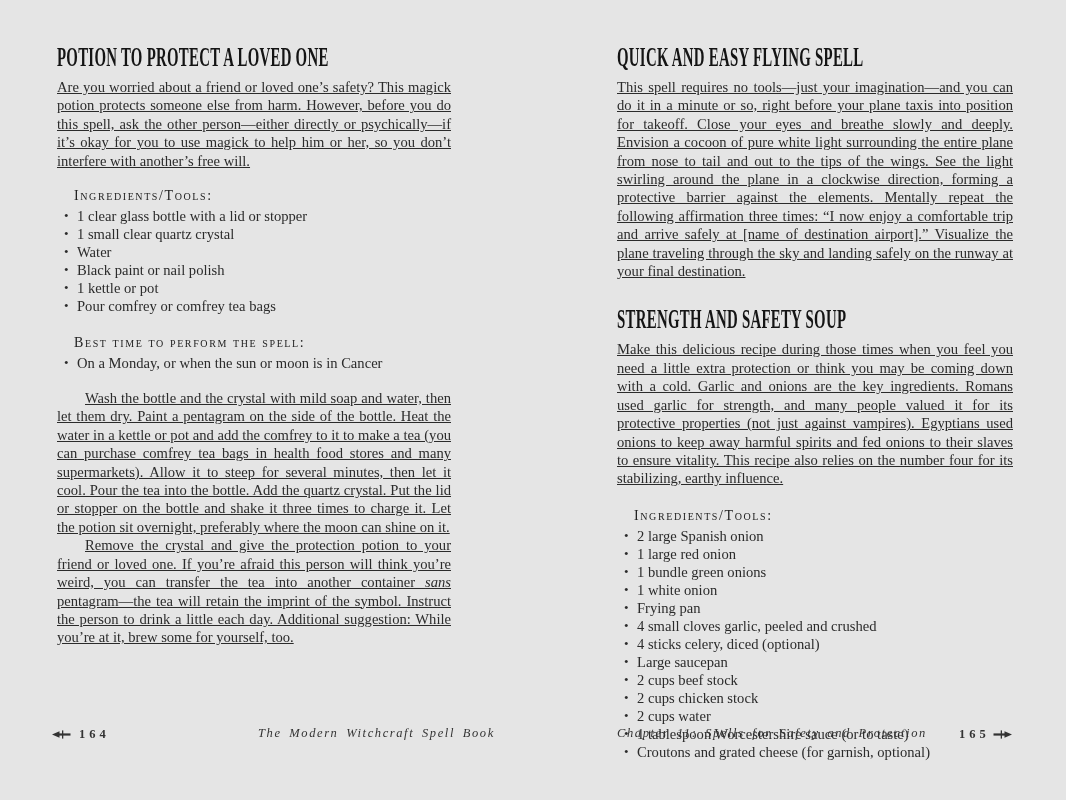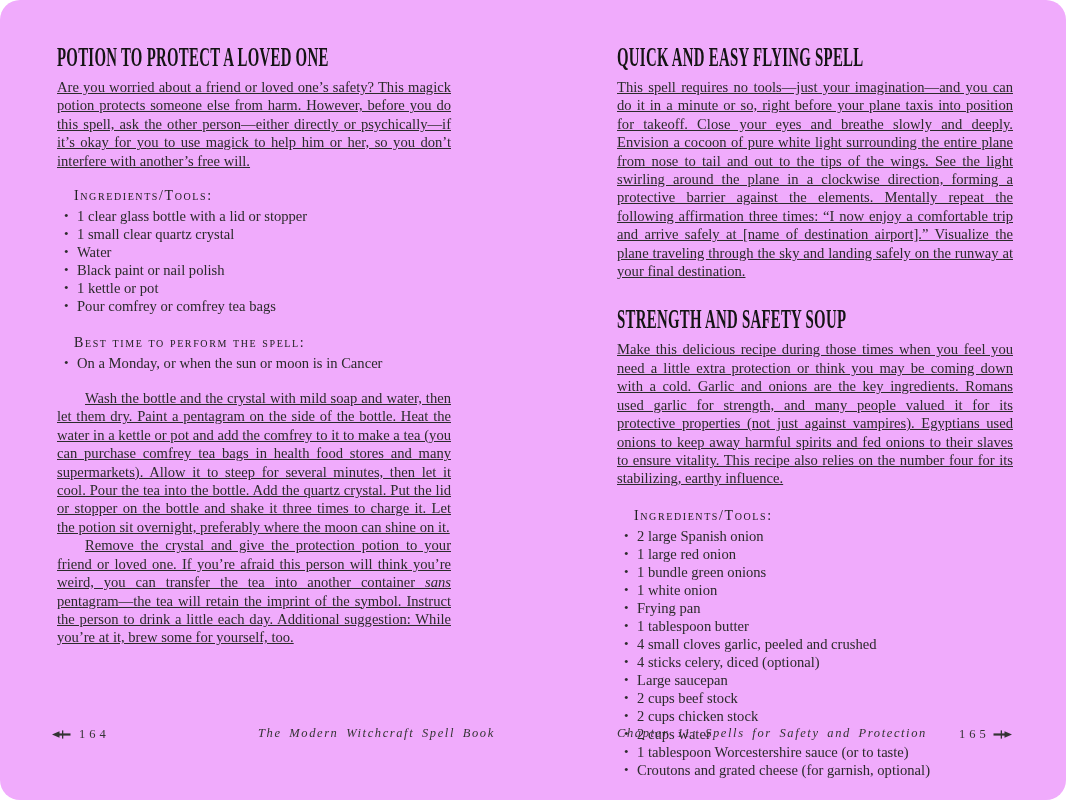--- a/index.html
+++ b/index.html
@@ -4,25 +4,24 @@
 <style>
   html, body {
     margin: 0;
     padding: 0;
     background: #ffffff;
   }
   .spread {
     position: relative;
     width: 1066px;
     height: 800px;
-    background: #f0abfc;
+    background: #e5e5e5;
     overflow: hidden;
     font-family: "Liberation Serif", "DejaVu Serif", serif;
     color: #2b2b2b;
-    border-radius: 20px;
   }
   .col {
     position: absolute;
     top: 44px;
   }
   .col-left  { left: 57px;  width: 394px; }
   .col-right { left: 617px; width: 396px; }
 
   .spell-title {
     margin: 0 0 7px 0;
@@ -81,20 +80,21 @@
     color: #333;
   }
   .running-title {
     font-style: italic;
     letter-spacing: 1.6px;
     word-spacing: 3px;
   }
   .page-num {
     letter-spacing: 4px;
     font-size: 12.5px;
+    font-weight: bold;
   }
   .orn svg { display: block; }
 </style>
 </head>
 <body>
 
 <div class="spread">
 
   <div class="col col-left">
     <h1 class="spell-title">POTION TO PROTECT A LOVED ONE</h1>
@@ -126,21 +126,20 @@
     <h1 class="spell-title section-gap">STRENGTH AND SAFETY SOUP</h1>
     <p class="body-text">Make this delicious recipe during those times when you feel you need a little extra protection or think you may be coming down with a cold. Garlic and onions are the key ingredients. Romans used garlic for strength, and many people valued it for its protective properties (not just against vampires). Egyptians used onions to keep away harmful spirits and fed onions to their slaves to ensure vitality. This recipe also relies on the number four for its stabilizing, earthy influence.</p>
 
     <h2 class="subhead" style="margin-top:20px">Ingredients/Tools:</h2>
     <ul class="bullets">
       <li>2 large Spanish onion</li>
       <li>1 large red onion</li>
       <li>1 bundle green onions</li>
       <li>1 white onion</li>
       <li>Frying pan</li>
-      <li>1 tablespoon butter</li>
       <li>4 small cloves garlic, peeled and crushed</li>
       <li>4 sticks celery, diced (optional)</li>
       <li>Large saucepan</li>
       <li>2 cups beef stock</li>
       <li>2 cups chicken stock</li>
       <li>2 cups water</li>
       <li>1 tablespoon Worcestershire sauce (or to taste)</li>
       <li>Croutons and grated cheese (for garnish, optional)</li>
     </ul>
   </div>

